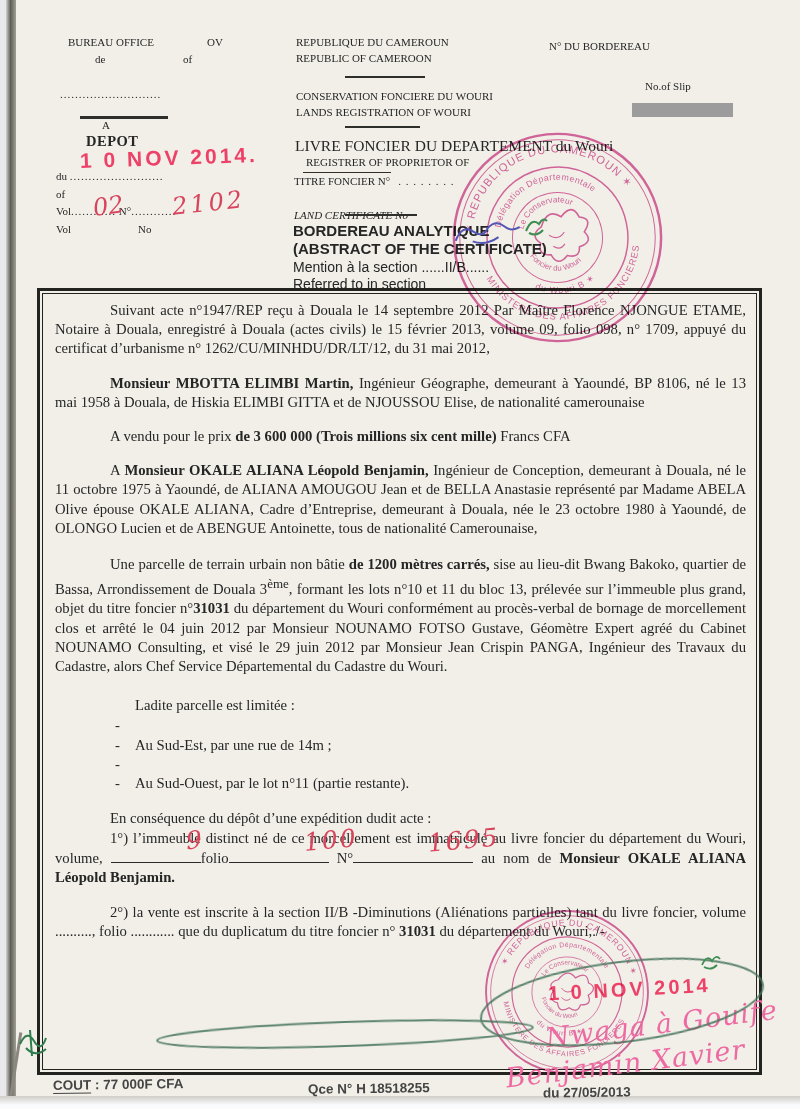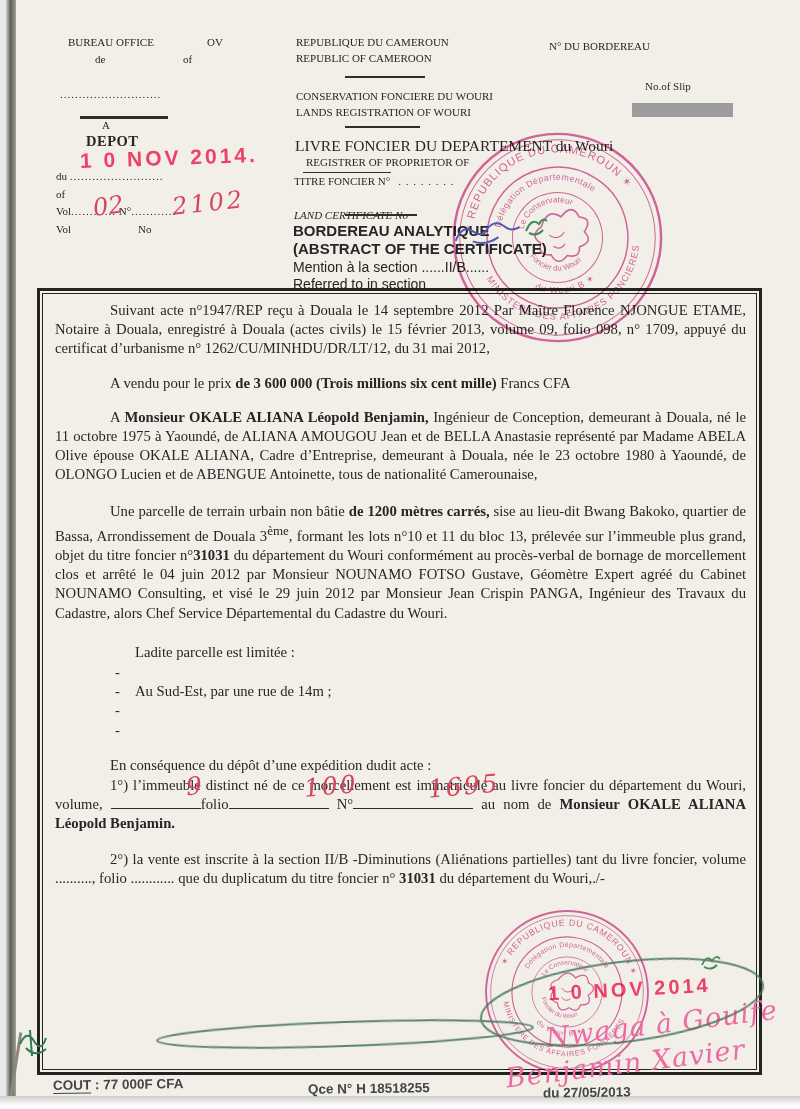--- a/index.html
+++ b/index.html
@@ -96,38 +96,40 @@
 <div class="t sans" style="left:293px;top:259px;font-size:14px;">Mention à la section ......II/B......</div>
 <div class="t sans" style="left:293px;top:276px;font-size:14px;">Referred to in section</div>
 
 <div class="t" style="left:549px;top:40px;">N° DU BORDEREAU</div>
 <div class="t" style="left:645px;top:80px;">No.of Slip</div>
 <div class="slip-bar"></div>
 
 <div class="main-box">
   <div class="main-box-inner">
     <p class="para"><span>Suivant acte n°1947/REP reçu à Douala le 14 septembre 2012 Par Maître Florence NJONGUE ETAME, Notaire à Douala, enregistré à Douala (actes civils) le 15 février 2013, volume 09, folio 098, n° 1709, appuyé du certificat d’urbanisme n° 1262/CU/MINHDU/DR/LT/12,  du 31 mai 2012,</span></p>
+    <p class="para"><span class="b">Monsieur MBOTTA ELIMBI Martin,</span><span> Ingénieur Géographe, demeurant à Yaoundé, BP 8106, né le 13 mai 1958 à Douala, de Hiskia ELIMBI GITTA et de NJOUSSOU Elise, de nationalité camerounaise</span></p>
     <p class="para"><span>A vendu pour le prix  </span><span class="b">de 3 600 000 (Trois millions six cent mille)</span><span> Francs CFA</span></p>
     <p class="para mb17"><span>A </span><span class="b">Monsieur OKALE ALIANA Léopold Benjamin,</span><span> Ingénieur de Conception, demeurant à Douala, né le 11 octobre 1975 à Yaoundé, de ALIANA AMOUGOU Jean et de BELLA Anastasie représenté par Madame ABELA Olive épouse OKALE ALIANA, Cadre d’Entreprise, demeurant à Douala, née le 23 octobre 1980 à Yaoundé, de OLONGO Lucien et de ABENGUE Antoinette, tous de nationalité Camerounaise,</span></p>
     <p class="para mb20"><span>Une parcelle de terrain urbain non bâtie </span><span class="b">de 1200 mètres carrés,</span><span> sise au lieu-dit Bwang Bakoko, quartier de Bassa, Arrondissement de Douala 3</span><sup>ème</sup><span>, formant les lots n°10 et 11 du bloc 13, prélevée  sur l’immeuble plus grand, objet du titre foncier n°</span><span class="b">31031</span><span> du département du Wouri conformément au procès-verbal de bornage de morcellement  clos et arrêté le 04 juin 2012 par Monsieur NOUNAMO FOTSO Gustave, Géomètre Expert agréé du Cabinet NOUNAMO Consulting, et visé le 29 juin 2012 par Monsieur Jean Crispin PANGA, Ingénieur des Travaux du Cadastre, alors Chef Service Départemental du Cadastre du Wouri.</span></p>
 
     <div class="limits-wrap">
       <div class="limits-title">Ladite parcelle est limitée :</div>
       <div class="limit-row">
           <span class="dash">-</span>
         </div>
       <div class="limit-row">
           <span class="dash">-</span>
           <span>Au Sud-Est,  par une rue de 14m ;</span>
         </div>
       <div class="limit-row">
           <span class="dash">-</span>
         </div>
       <div class="limit-row">
           <span class="dash">-</span>
+          <span>Au Sud-Ouest, par le lot n°11 (partie restante).</span>
         </div>
     </div>
 
     <p class="para noindent-tight">En conséquence du dépôt d’une expédition dudit acte :</p>
     <p class="para" style="margin-bottom:16px;"><span>1°) l’immeuble distinct né de ce morcellement est immatriculé au livre foncier du département du Wouri,  volume, </span><span class="blank w90"><span class="hw-val">9</span></span><span>folio</span><span class="blank w100"><span class="hw-val">100</span></span> <span>N°</span><span class="blank w120"><span class="hw-val">1695</span></span><span> au nom de </span><span class="b">Monsieur OKALE ALIANA Léopold Benjamin.</span></p>
     <p class="para" style="margin-bottom:10px;"><span>2°) la vente est inscrite à la section II/B -Diminutions (Aliénations partielles) tant du livre foncier, volume .........., folio ............ que du duplicatum du titre foncier n° </span><span class="b">31031</span><span> du département du Wouri,./-</span></p>
   </div>
 </div>
 
 <div class="date-stamp" style="left:548px;top:978px;font-size:20px;transform:rotate(-3deg);">1 0 NOV 2014</div>

